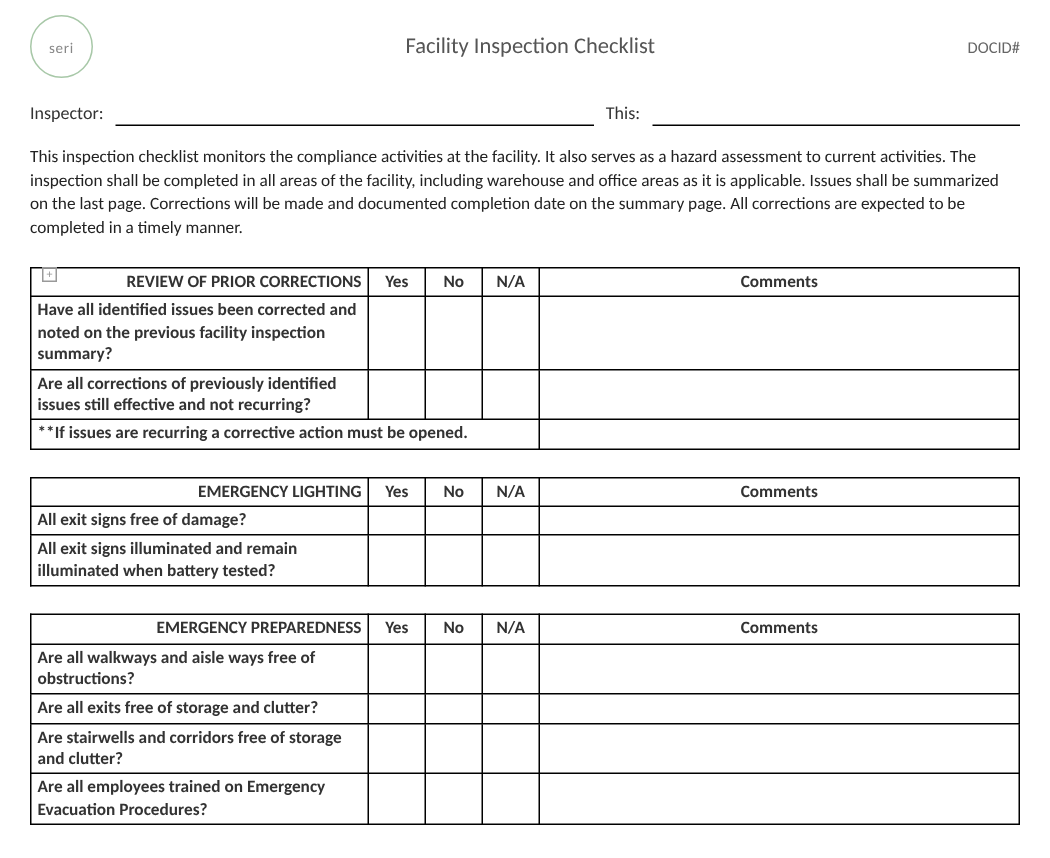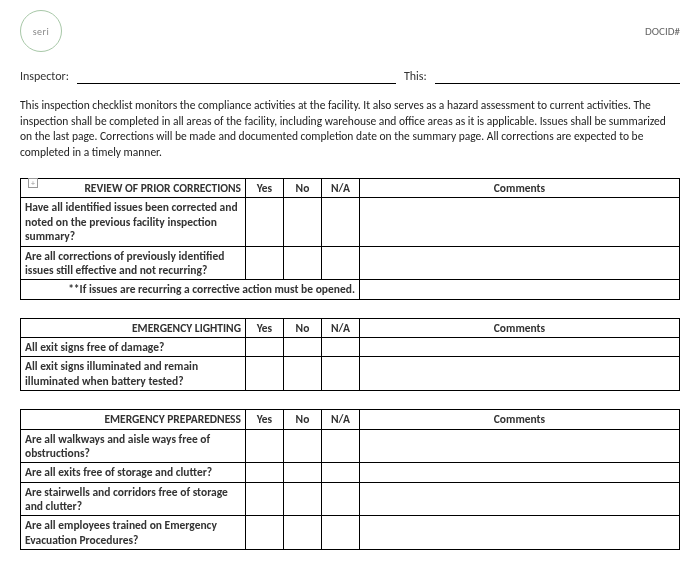--- a/index.html
+++ b/index.html
@@ -94,32 +94,33 @@
   }
   table.grid td.question {
     font-weight: bold;
     text-align: left;
   }
   col.c-q { width: 225px; }
   col.c-yn { width: 38px; }
   col.c-cm { }
   .note-row td {
     font-weight: bold;
-    text-align: right;
+    text-align: left;
   }
 </style>
 </head>
 <body>
 
 <div class="page">
 
   <div class="header">
     <div class="logo">
       <span>seri</span>
     </div>
+    <div class="title">Facility Inspection Checklist</div>
     <div class="docid">DOCID#</div>
   </div>
 
   <div class="fields">
     <span class="field-label">Inspector:</span>
     <span class="field-line" style="flex:1.3"></span>
     <span class="field-label">This:</span>
     <span class="field-line" style="flex:1"></span>
   </div>
 

